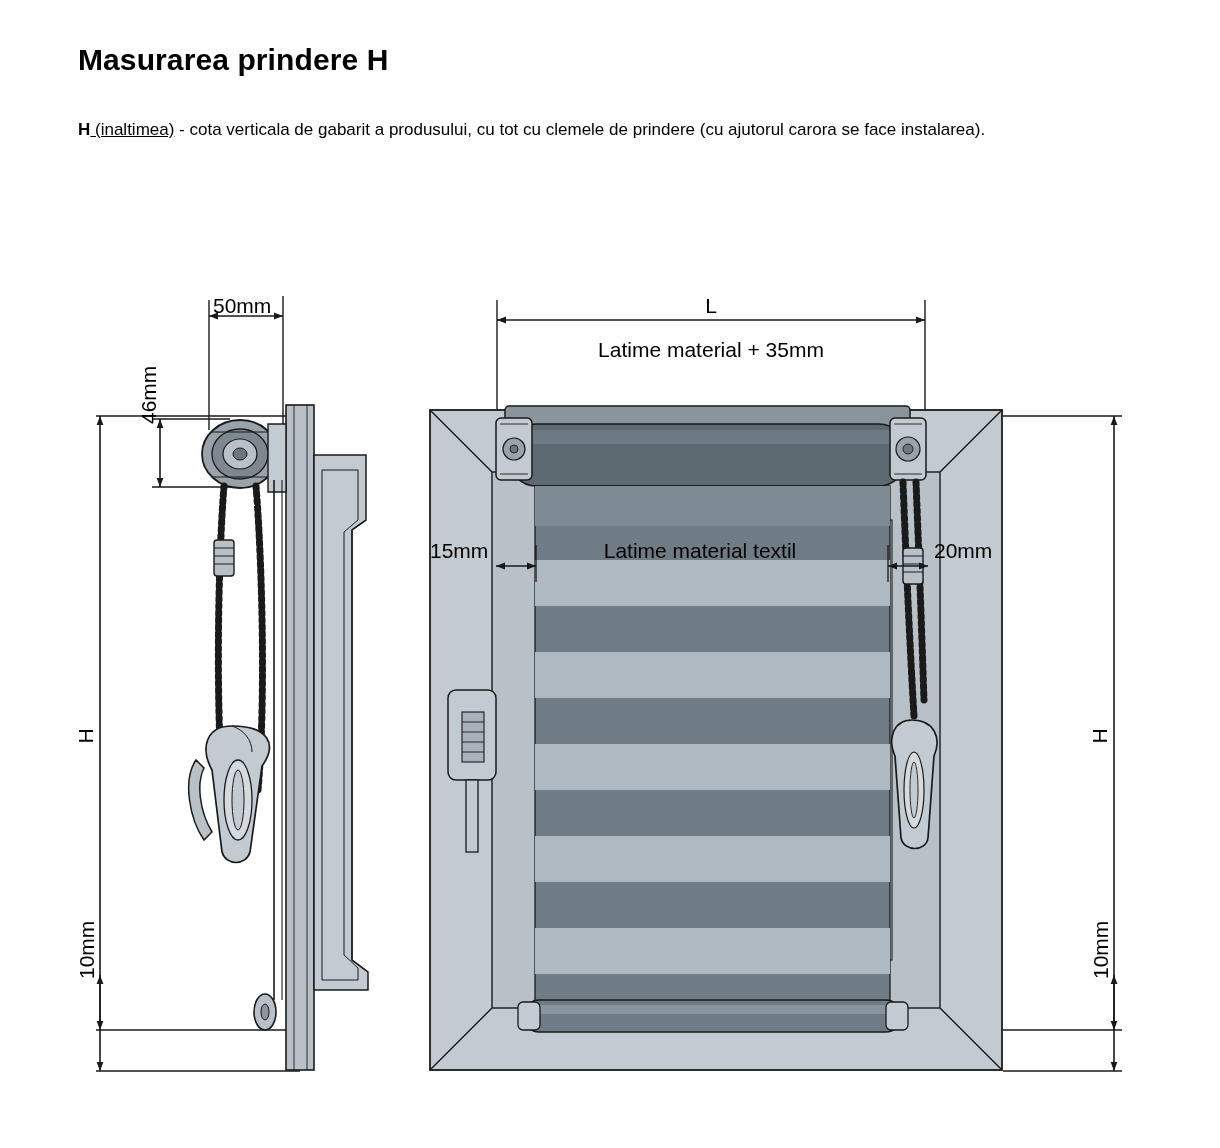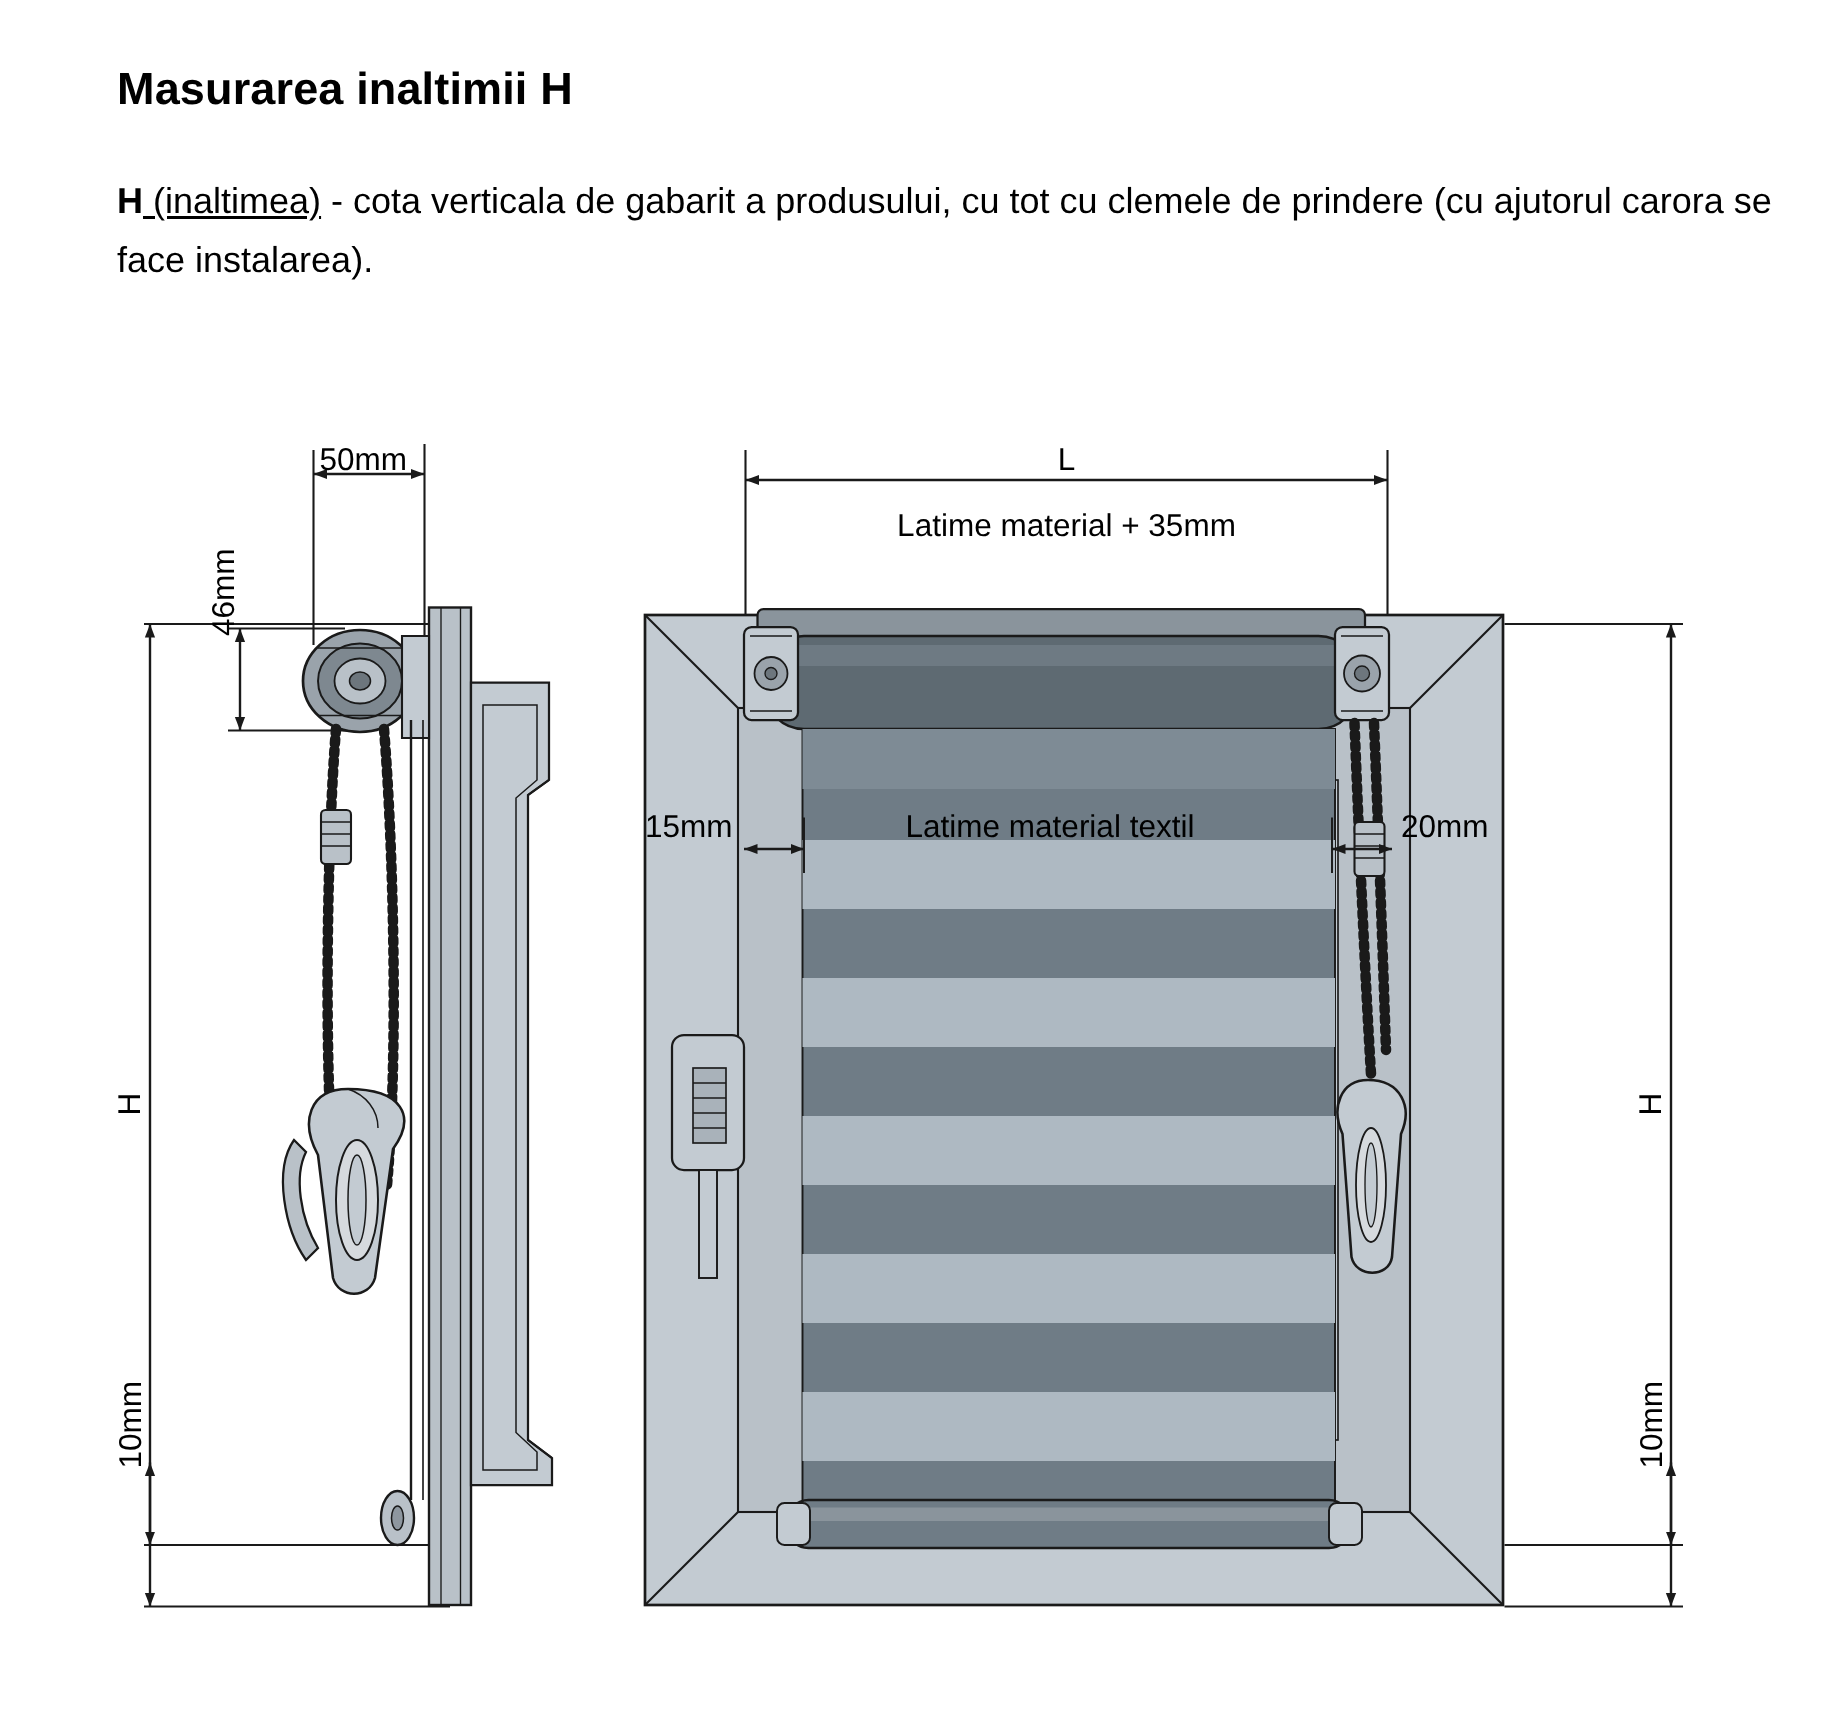--- a/index.html
+++ b/index.html
@@ -24,21 +24,21 @@
     width: 1120px;
   }
   .doc-title {
     font-size: 30px;
     font-weight: bold;
     letter-spacing: 0.1px;
     margin: 0 0 38px 0;
     line-height: 1.2;
   }
   .doc-para {
-    font-size: 24px;
+    font-size: 17px;
     line-height: 1.62;
     margin: 0;
     max-width: 1122px;
   }
   .doc-para .term {
     font-weight: bold;
   }
   .doc-para .term-sub {
     text-decoration: underline;
   }
@@ -57,21 +57,21 @@
   .lbl {
     font-family: "Liberation Sans", sans-serif;
     font-size: 21px;
     fill: #000;
   }
 </style>
 </head>
 <body>
 
 <div class="doc">
-  <h1 class="doc-title">Masurarea inaltimii H</h1>
+  <h1 class="doc-title">Masurarea prindere H</h1>
   <p class="doc-para"><span class="term">H</span><span class="term-sub"> (inaltimea)</span><span> - cota verticala de gabarit a produsului, cu tot cu clemele de prindere (cu ajutorul carora se face instalarea).</span></p>
 </div>
 
 <div class="canvas">
 <svg width="1220" height="1148" viewBox="0 0 1220 1148" xmlns="http://www.w3.org/2000/svg">
   <defs>
     <marker id="arrL" markerWidth="10" markerHeight="8" refX="9" refY="4" orient="auto" markerUnits="userSpaceOnUse">
       <path d="M9,4 L0,0.6 L0,7.4 Z" fill="#1a1a1a"></path>
     </marker>
     <marker id="arrR" markerWidth="10" markerHeight="8" refX="1" refY="4" orient="auto" markerUnits="userSpaceOnUse">

